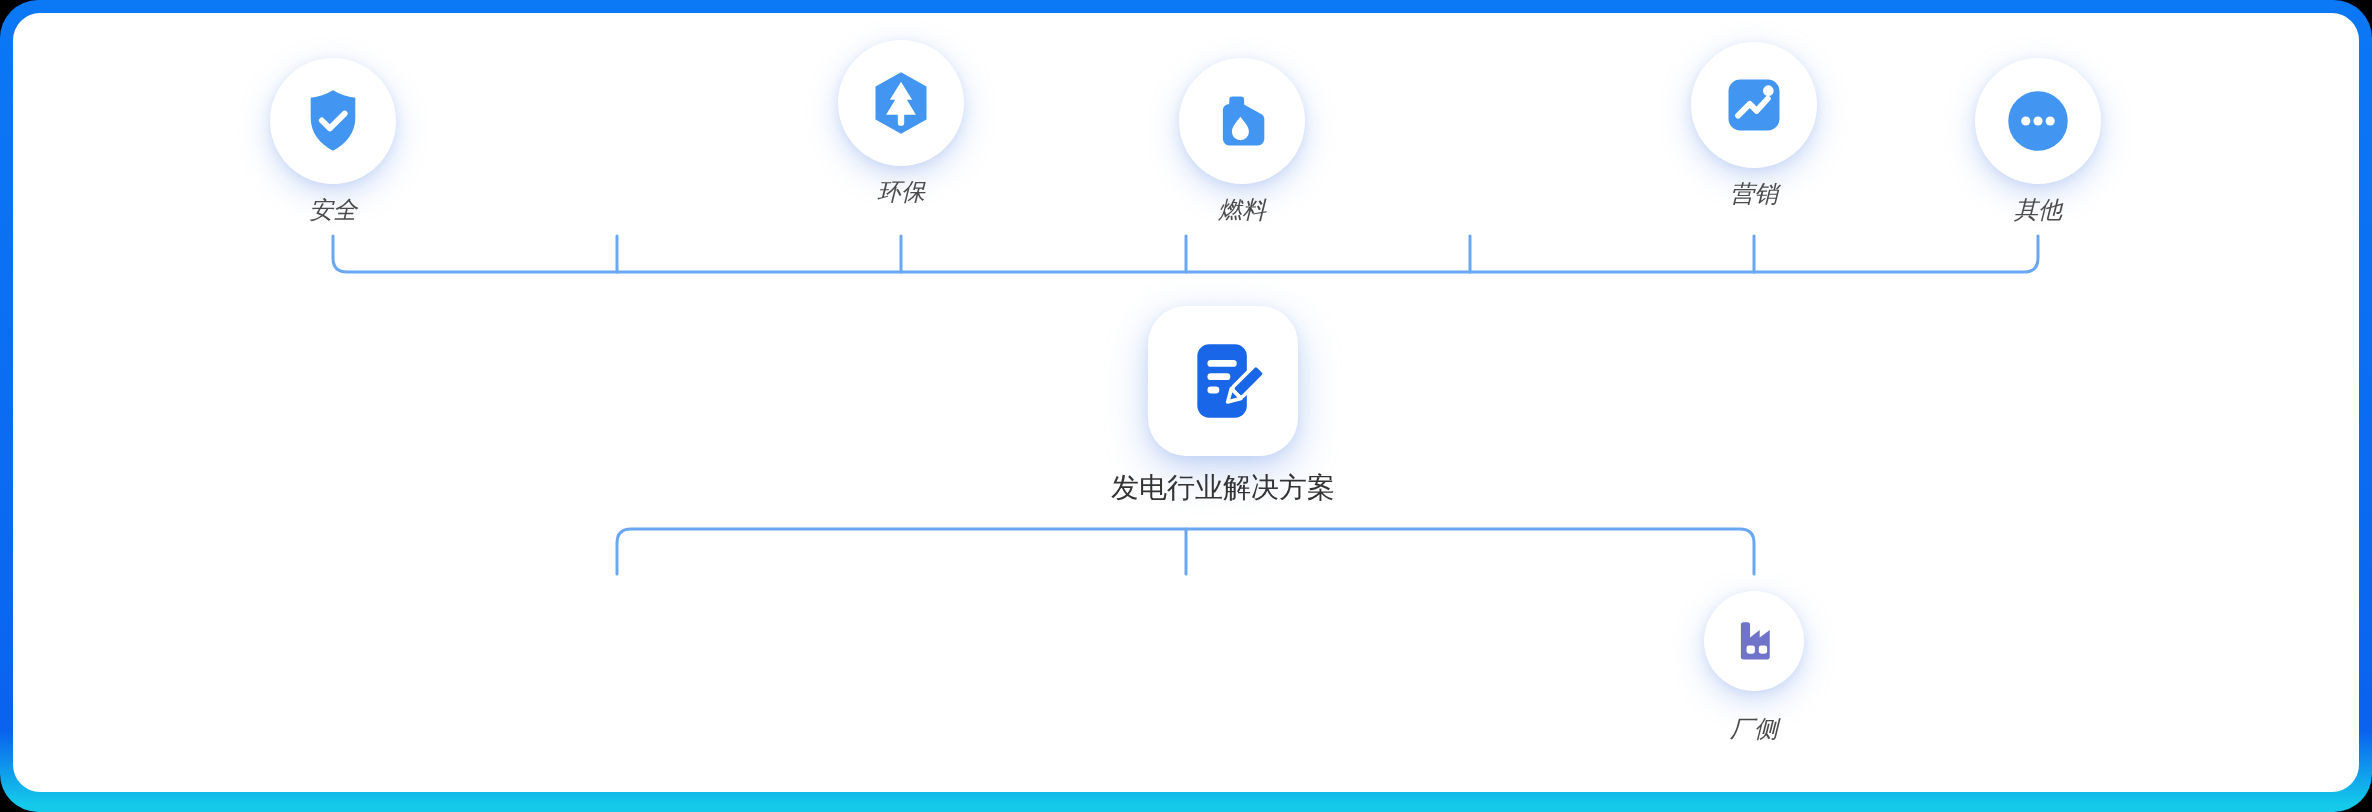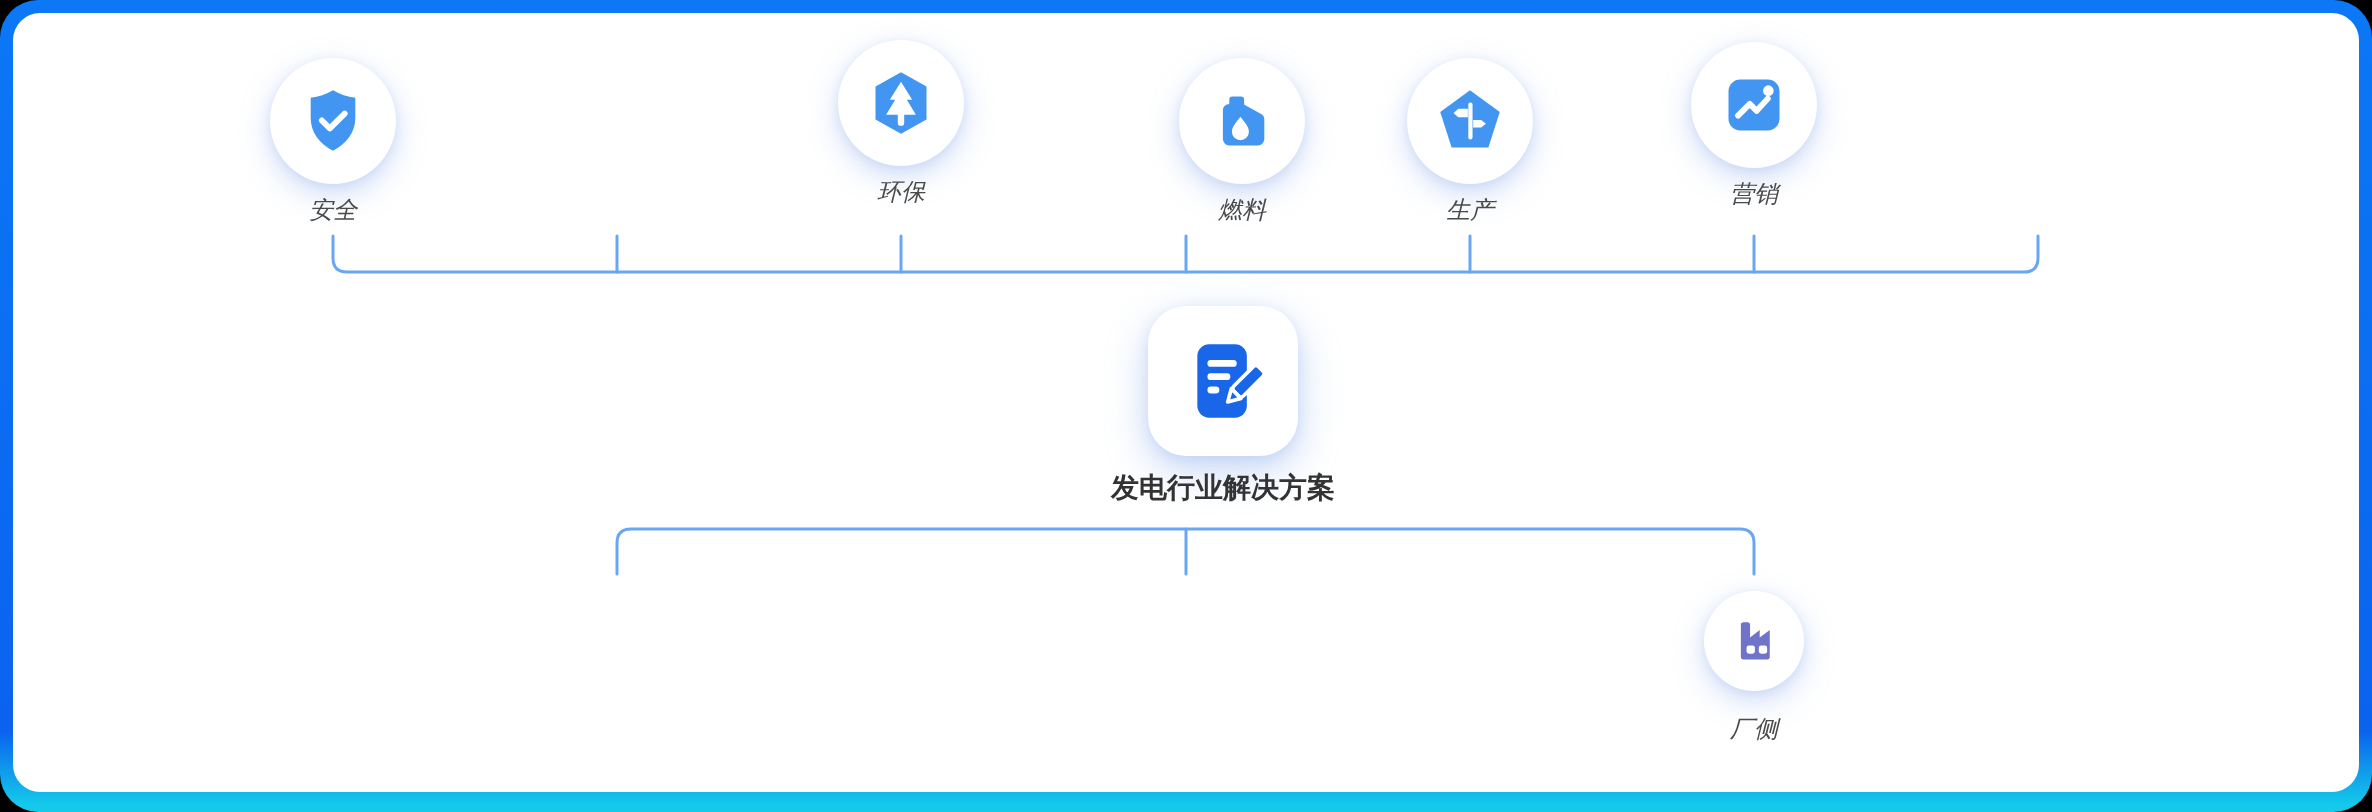--- a/index.html
+++ b/index.html
@@ -30,21 +30,21 @@
     width:150px;height:150px;background:#fff;border-radius:38px;
     display:flex;align-items:center;justify-content:center;
     box-shadow:0 14px 40px rgba(128,163,235,.45),0 3px 12px rgba(150,182,242,.25);
   }
   .label{
     margin-top:12px;font-size:24px;line-height:28px;color:#4a4a4a;
     white-space:nowrap;font-style:italic;
   }
   .node.bottom .label{margin-top:24px;}
   .center-label{
-    margin-top:16px;font-size:28px;line-height:32px;font-weight:bold;color:#333;
+    margin-top:16px;font-size:28px;line-height:32px;font-weight:normal;color:#333;
     white-space:nowrap;text-align:center;
   }
 </style>
 </head>
 <body>
 
 <div class="frame">
   <div class="canvas"></div>
 </div>
 
@@ -88,43 +88,43 @@
     <div class="circle big">
       <svg width="68" height="68" viewBox="0 0 64 64">
         <path d="M23 9h8a3 3 0 0 1 3 3v5H20v-5a3 3 0 0 1 3-3z" fill="#4296f1"></path>
         <path d="M20 16h13l17 9.5a6 6 0 0 1 3 5.2V49a6 6 0 0 1-6 6H20a6 6 0 0 1-6-6V22a6 6 0 0 1 6-6z" fill="#4296f1"></path>
         <path d="M30.5 28c4.5 6 8 9.5 8 14a8 8 0 0 1-16 0c0-4.5 3.5-8 8-14z" fill="#fff"></path>
       </svg>
     </div>
     <div class="label">燃料</div>
   </div>
 
-  <div class="node" style="left:1407px;top:58px">
-    <div class="circle big">
-      <svg width="68" height="68" viewBox="0 0 64 64">
-        <path d="M32 3 60 23.5 49.3 57H14.7L4 23.5 32 3z" fill="#4296f1"></path>
-        <rect x="30.4" y="14.5" width="4" height="35" rx="2" fill="#fff"></rect>
-        <path d="M30 20.5H21l-4.5 4 4.5 4h9z" fill="#fff"></path>
-        <path d="M35 31h7.5l4.5 3.5-4.5 3.5H35z" fill="#fff"></path>
-      </svg>
-    </div>
-    <div class="label">生产</div>
-  </div>
 
   <div class="node" style="left:1691px;top:42px">
     <div class="circle big">
       <svg width="68" height="68" viewBox="0 0 64 64">
         <rect x="8" y="8" width="48" height="48" rx="11" fill="#4296f1"></rect>
         <path d="M17 42l11-11 6.5 6.5L45 26" stroke="#fff" stroke-width="5.5" stroke-linecap="round" stroke-linejoin="round" fill="none"></path>
         <circle cx="45.5" cy="18.5" r="5" fill="#fff"></circle>
       </svg>
     </div>
     <div class="label">营销</div>
   </div>
 
+  <div class="node" style="left:1975px;top:58px">
+    <div class="circle big">
+      <svg width="68" height="68" viewBox="0 0 64 64">
+        <circle cx="32" cy="32" r="28" fill="#4296f1"></circle>
+        <circle cx="20.5" cy="32" r="4.3" fill="#fff"></circle>
+        <circle cx="32" cy="32" r="4.3" fill="#fff"></circle>
+        <circle cx="43.5" cy="32" r="4.3" fill="#fff"></circle>
+      </svg>
+    </div>
+    <div class="label">其他</div>
+  </div>
 
   <div class="node" style="left:1111px;top:306px">
     <div class="squircle">
       <svg width="88" height="88" viewBox="0 0 96 96">
         <rect x="20" y="8" width="54" height="80" rx="13" fill="#1966e8"></rect>
         <rect x="31" y="25" width="32" height="7.5" rx="3.7" fill="#fff"></rect>
         <rect x="31" y="39.5" width="25" height="7.5" rx="3.7" fill="#fff"></rect>
         <rect x="31" y="54" width="13" height="7.5" rx="3.7" fill="#fff"></rect>
         <g transform="rotate(45 68 56)">
           <rect x="60.5" y="26" width="15" height="38" rx="4" fill="#1966e8" stroke="#fff" stroke-width="4"></rect>

